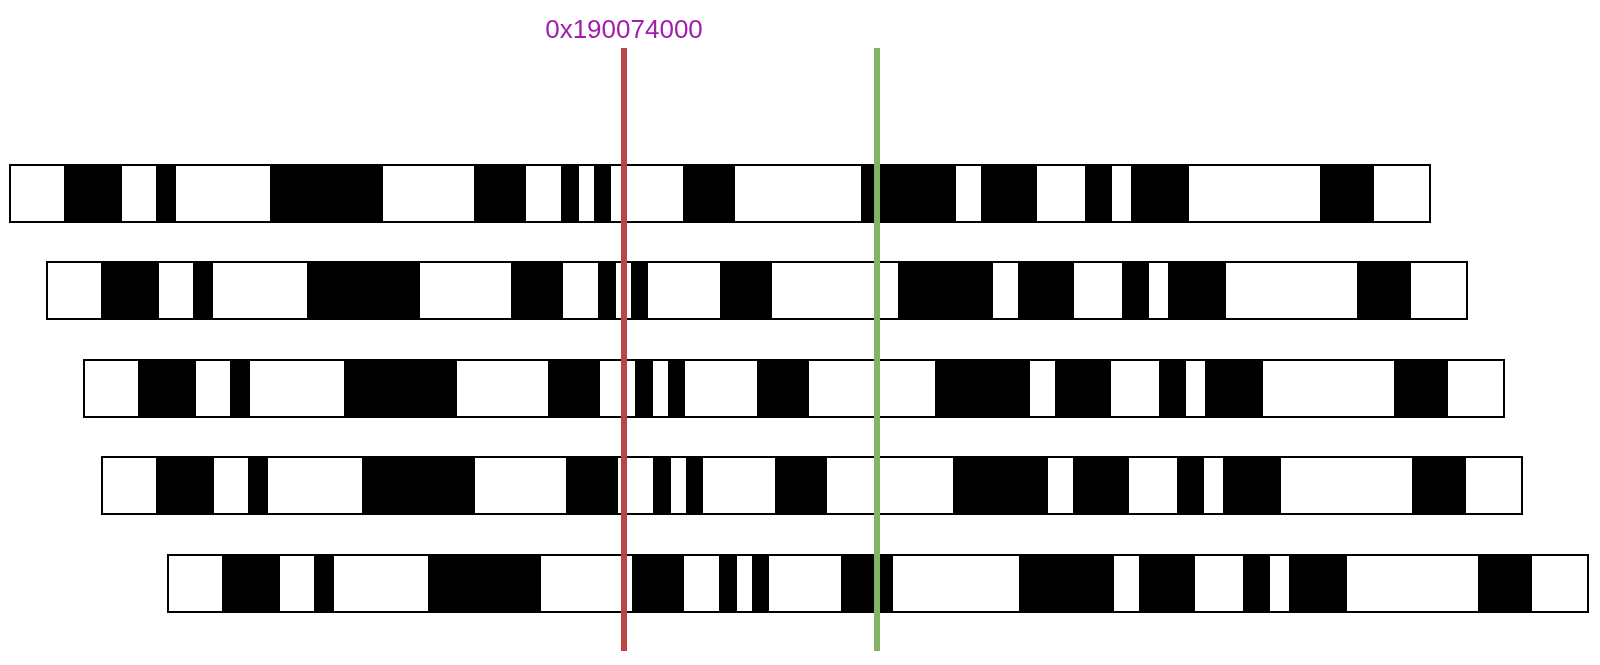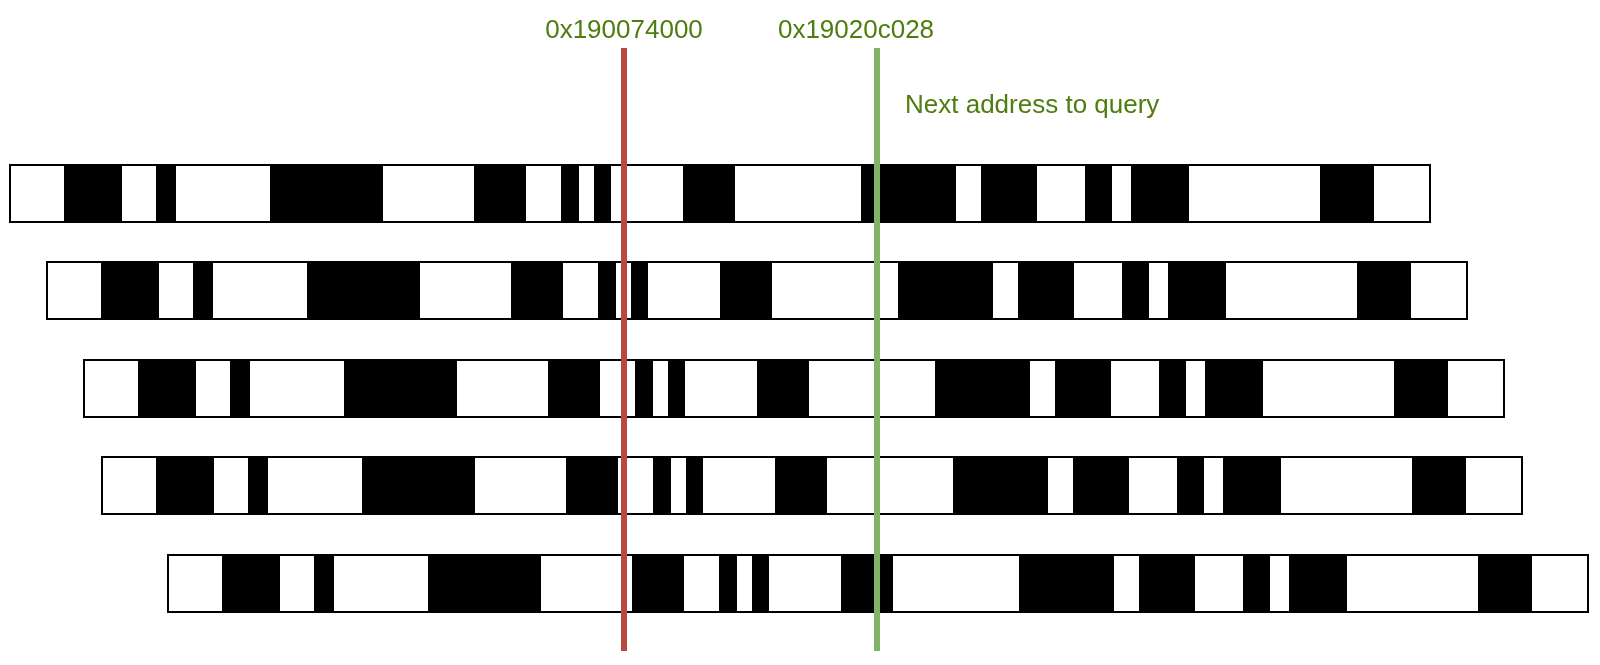--- a/index.html
+++ b/index.html
@@ -3,21 +3,21 @@
 <meta charset="utf-8">
 <style>
   html, body { margin: 0; padding: 0; background: #ffffff; }
   .canvas {
     position: relative;
     width: 1600px;
     height: 665px;
     background: #ffffff;
     overflow: hidden;
     font-family: "Liberation Sans", sans-serif;
-    color: #4d7c0f;
+    color: #a21caf;
   }
   .addr-label {
     position: absolute;
     top: 15px;
     font-size: 26px;
     line-height: 1.15;
     white-space: nowrap;
     transform: translateX(-50%);
   }
   .addr-label.initial { left: 624px; }
@@ -49,24 +49,22 @@
     z-index: 10;
   }
 </style>
 </head>
 <body>
 
 <div class="canvas">
 
   <div class="addr-label initial">0x190074000</div>
 
-  <div class="addr-label next">0x19020c028</div>
 
 
-  <div class="caption next">Next address to query</div>
 
   <div id="bars">
       <div class="bar" style="left: 9px; top: 164px; width: 1422px; height: 59px; border-color: rgb(0, 0, 0);">
         <div class="seg" style="left: 53px; width: 58px; background: rgb(0, 0, 0);"></div>
         <div class="seg" style="left: 145px; width: 20px; background: rgb(0, 0, 0);"></div>
         <div class="seg" style="left: 259px; width: 113px; background: rgb(0, 0, 0);"></div>
         <div class="seg" style="left: 463px; width: 52px; background: rgb(0, 0, 0);"></div>
         <div class="seg" style="left: 550px; width: 18px; background: rgb(0, 0, 0);"></div>
         <div class="seg" style="left: 583px; width: 17px; background: rgb(0, 0, 0);"></div>
         <div class="seg" style="left: 672px; width: 52px; background: rgb(0, 0, 0);"></div>

